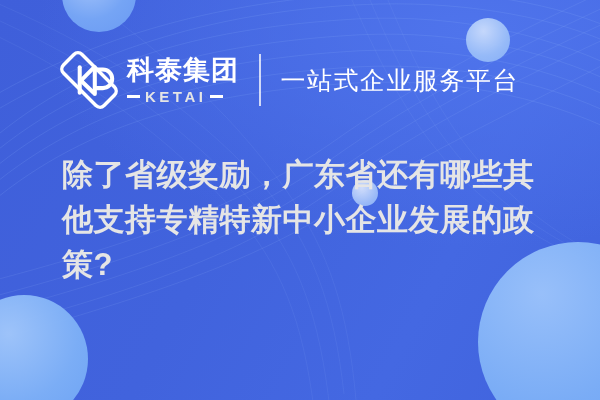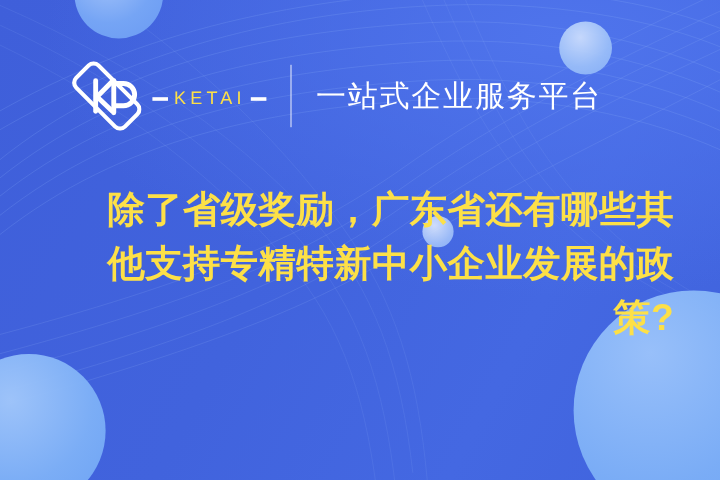--- a/index.html
+++ b/index.html
@@ -124,23 +124,23 @@
     align-items: center;
     margin-top: 4px;
   }
   .logo-dash {
     display: block;
     width: 13px;
     height: 3px;
     background: #ffffff;
   }
   .logo-en {
-    color: #fde047;
+    color: #e5e5e5;
     font-size: 15px;
-    font-weight: normal;
+    font-weight: bold;
     letter-spacing: 3.5px;
     line-height: 1;
     margin: 0 4px 0 5px;
     white-space: nowrap;
     text-align: right;
   }
 
   .divider {
     width: 1.5px;
     height: 52px;
@@ -170,26 +170,26 @@
     margin-top: 6px;
     white-space: nowrap;
   }
 
   
   .title {
     position: absolute;
     left: 62px;
     top: 152px;
     width: 500px;
-    color: #fde047;
+    color: #e5e5e5;
     font-size: 31px;
     font-weight: bold;
     line-height: 45px;
     letter-spacing: 0.5px;
-    text-align: right;
+    text-align: left;
   }
 </style>
 </head>
 <body>
 
 <div class="banner">
 
   <div class="bg-gradient"></div>
 
   <svg class="bg-waves" viewBox="0 0 600 400" preserveAspectRatio="none">
@@ -233,20 +233,21 @@
     <div class="logo-block">
       <svg class="logo-mark" viewBox="0 0 100 100">
         <path d="M38 6 L94 62 A10 10 0 0 1 94 76 L76 94 A10 10 0 0 1 62 94 L6 38 A10 10 0 0 1 6 24 L24 6 A10 10 0 0 1 38 6 Z" fill="none" stroke="#ffffff" stroke-width="6" stroke-linejoin="round"></path>
         <path d="M34 28 L34 72" fill="none" stroke="#ffffff" stroke-width="7" stroke-linecap="round"></path>
         <path d="M57 30 L36 51 L58 72" fill="none" stroke="#ffffff" stroke-width="7" stroke-linecap="round" stroke-linejoin="round"></path>
         <path d="M60 28 L60 74" fill="none" stroke="#ffffff" stroke-width="7" stroke-linecap="round"></path>
         <path d="M60 32 L74 32 A16 16 0 0 1 74 64 L60 64" fill="none" stroke="#ffffff" stroke-width="7" stroke-linejoin="round"></path>
       </svg>
 
       <div class="logo-wordmark">
+        <div class="logo-cn">科泰集团</div>
         <div class="logo-en-row">
           <span class="logo-dash"></span>
           <span class="logo-en">KETAI</span>
           <span class="logo-dash"></span>
         </div>
       </div>
     </div>
 
     <div class="divider"></div>
 

